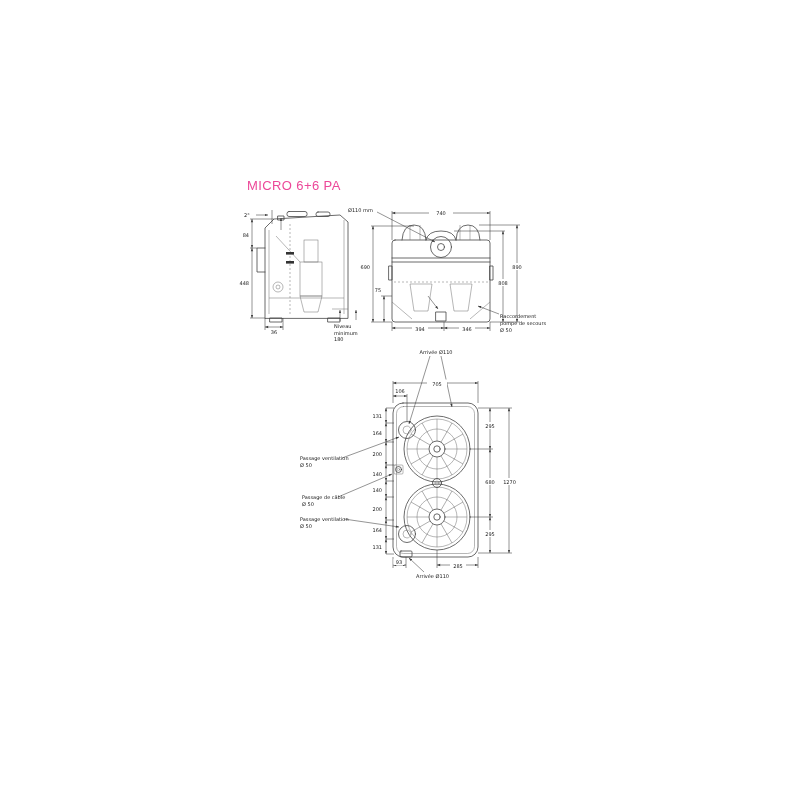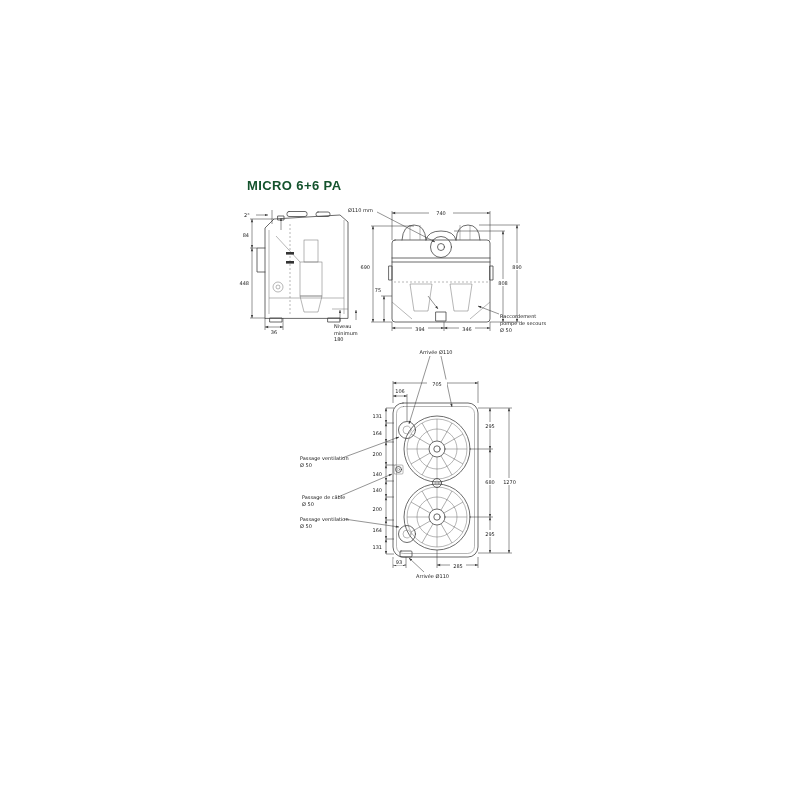--- a/index.html
+++ b/index.html
@@ -1,18 +1,18 @@
 <!DOCTYPE html>
 <html><head>
 <meta charset="utf-8">
 <style>
   html,body{margin:0;padding:0;background:#fff}
   body{width:800px;height:800px;position:relative;font-family:"DejaVu Sans",sans-serif}
-  .page-title{position:absolute;left:247px;top:178px;font-size:13px;font-weight:bold;
-    color:#14532d;letter-spacing:.4px;font-family:"Liberation Sans","DejaVu Sans",sans-serif}
+  .page-title{position:absolute;left:247px;top:178px;font-size:13px;font-weight:normal;
+    color:#ec4899;letter-spacing:.4px;font-family:"Liberation Sans","DejaVu Sans",sans-serif}
   svg{position:absolute;left:0;top:0}
   .ln{stroke:#454545;stroke-width:.8;fill:none;stroke-linejoin:round;stroke-linecap:round}
   .lt{stroke:#6e6e6e;stroke-width:.5;fill:none}
   .dm{stroke:#3c3c3c;stroke-width:.55;fill:none}
   .dk{fill:#333;stroke:none}
   .wb{fill:#fff;stroke:none}
   text{font-family:"DejaVu Sans",sans-serif}
   .dt{font-size:5px;fill:#222}
   .lb{font-size:5px;fill:#222}
   .mid{text-anchor:middle}

